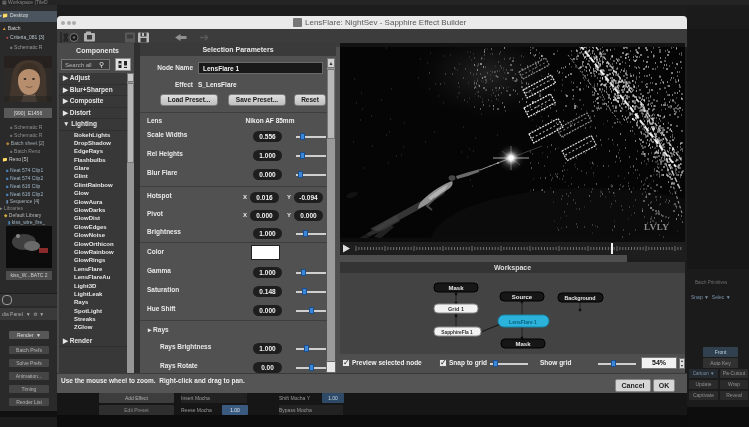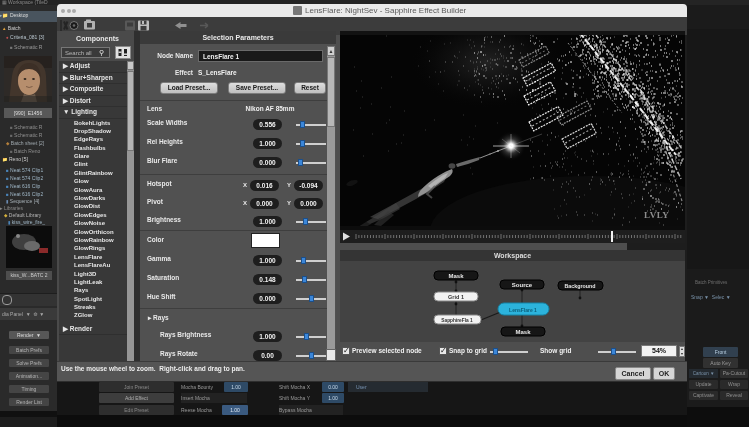--- a/index.html
+++ b/index.html
@@ -119,21 +119,21 @@
   <div class="abs bfield" style="left:165px;top:25px;width:26px;background:#3a5a80;color:#dbe6f0;">1.00</div>
   <div class="abs blab" style="left:222px;top:2px;width:42px;">Shift Mocha X</div>
   <div class="abs bfield" style="left:265px;top:2px;width:22px;">0.00</div>
   <div class="abs blab" style="left:222px;top:13px;width:42px;">Shift Mocha Y</div>
   <div class="abs bfield" style="left:265px;top:13px;width:22px;">1.00</div>
   <div class="abs blab" style="left:222px;top:25px;width:64px;background:#222;">Bypass Mocha</div>
   <div class="abs" style="left:291px;top:2px;width:72px;height:10px;background:#252b31;color:#7a96b5;font-size:5px;line-height:10px;padding-left:8px;">User</div>
   <div class="abs" style="left:0;top:35px;width:630px;height:12px;background:#0c0c0c;"></div>
 </div>
 
-<div class="abs" id="dlg" style="left:57px;top:4px;width:570px;height:376px;background:#4e4e4e;border-radius:4px 4px 0 0;">
+<div class="abs" id="dlg" style="left:57px;top:16px;width:570px;height:376px;background:#4e4e4e;border-radius:4px 4px 0 0;">
 
   <div class="abs" style="left:0;top:0;width:630px;height:13px;background:#eaeaea;border-radius:4px 4px 0 0;"></div>
   <div class="abs" style="left:4px;top:5px;width:4px;height:4px;border-radius:2px;background:#ababab;"></div>
   <div class="abs" style="left:9.5px;top:5px;width:4px;height:4px;border-radius:2px;background:#ababab;"></div>
   <div class="abs" style="left:15px;top:5px;width:4px;height:4px;border-radius:2px;background:#ababab;"></div>
   <div class="abs" style="left:236px;top:2px;width:9px;height:9px;background:#777;border-radius:1px;"></div>
   <div class="abs" style="left:248px;top:0;height:13px;line-height:13px;font-size:8px;color:#5a5a5a;">LensFlare: NightSev - Sapphire Effect Builder</div>
 
   <div class="abs" style="left:0;top:13px;width:630px;height:18px;background:#3c3c3c;">
     <svg width="630" height="18" style="display:block">

